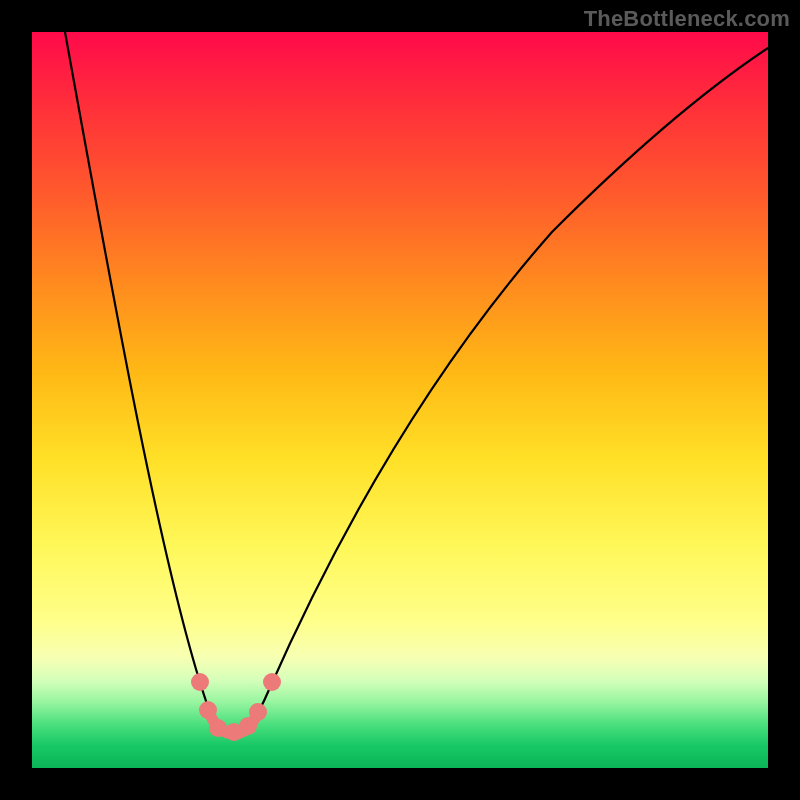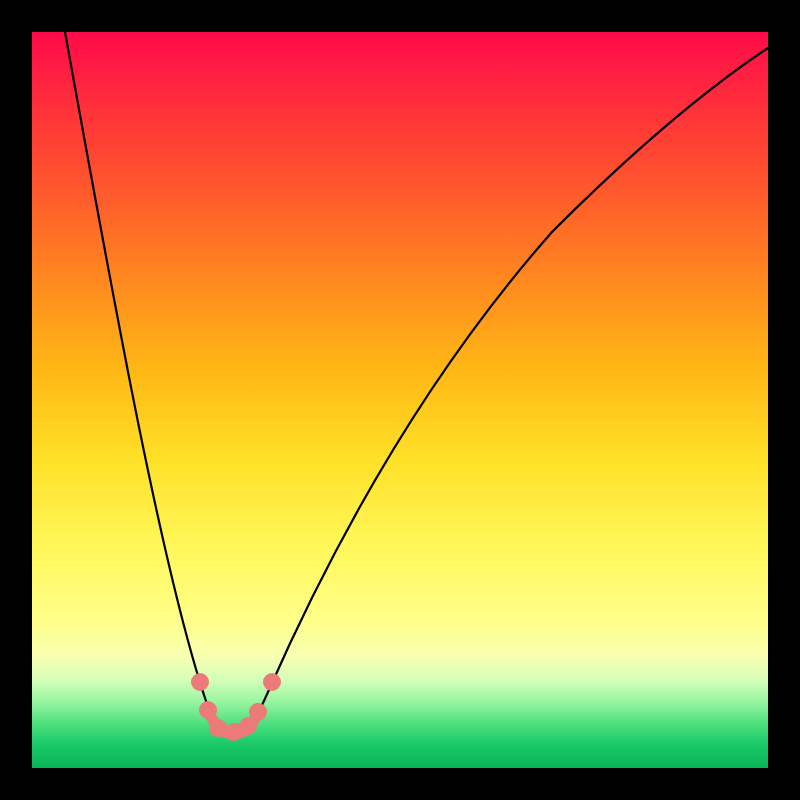--- a/index.html
+++ b/index.html
@@ -89,13 +89,14 @@
         <circle class="marker" cy="650" r="9" cx="168"></circle>
         <circle class="marker" cy="678" r="9" cx="176"></circle>
         <circle class="marker" cy="696" r="9" cx="186"></circle>
         <circle class="marker" cy="700" r="9" cx="202"></circle>
         <circle class="marker" cy="694" r="9" cx="216"></circle>
         <circle class="marker" cy="680" r="9" cx="226"></circle>
         <circle class="marker" cy="650" r="9" cx="240"></circle>
       </g>
     </svg>
   </div>
+  <div class="watermark">TheBottleneck.com</div>
 </div>
 
 </body></html>

